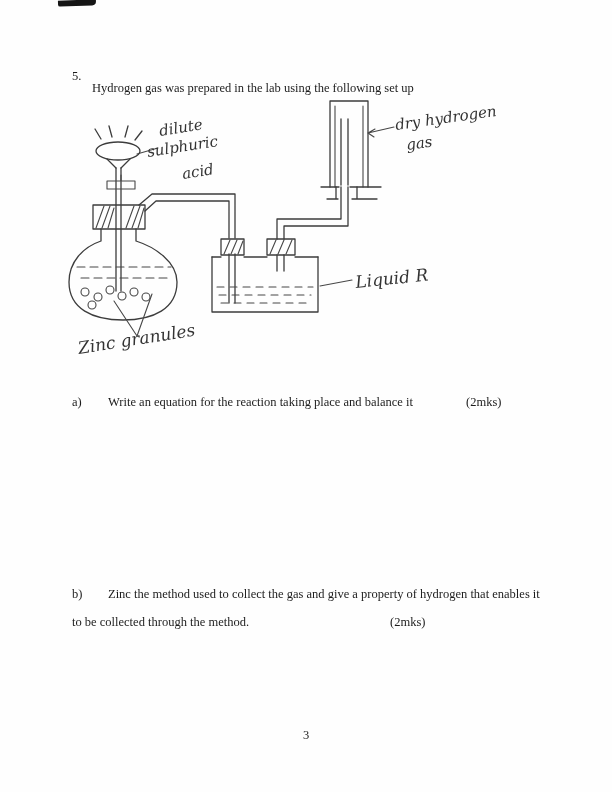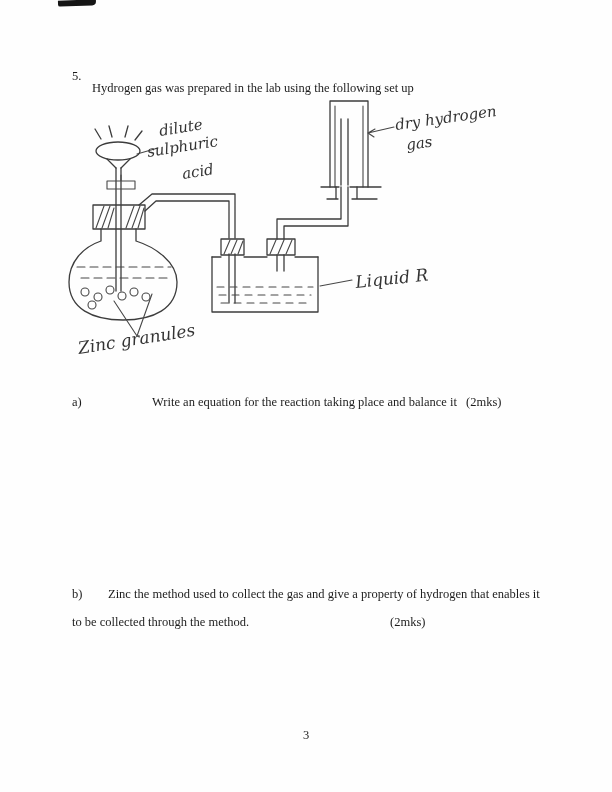--- a/index.html
+++ b/index.html
@@ -96,21 +96,21 @@
       <text class="hw" x="301" y="193" font-size="17" transform="rotate(-6 301 193)">Liquid R</text>
     </g>
 
     <g>
       <path class="ink-thin" d="M82,241 L59,206 M82,241 L97,199"></path>
       <text class="hw" x="24" y="259" font-size="17" transform="rotate(-9 24 259)">Zinc granules</text>
     </g>
   </svg>
 
   <span class="abs body-text" style="left:72px; top:395px;">a)</span>
-  <span class="abs body-text" style="left:108px; top:395px;margin-left:44px;">Write an equation for the reaction taking place and balance it</span>
+  <span class="abs body-text" style="left:108px; top:395px;">Write an equation for the reaction taking place and balance it</span>
   <span class="abs body-text" style="left:466px; top:395px;">(2mks)</span>
 
   <span class="abs body-text" style="left:72px; top:587px;">b)</span>
   <span class="abs body-text" style="left:108px; top:587px;">Zinc the method used to collect the gas and give a property of hydrogen that enables it</span>
   <span class="abs body-text" style="left:72px; top:615px;">to be collected through the method.</span>
   <span class="abs body-text" style="left:390px; top:615px;">(2mks)</span>
 
   <div class="abs page-num" style="top:728px;">3</div>
 
 </div>

